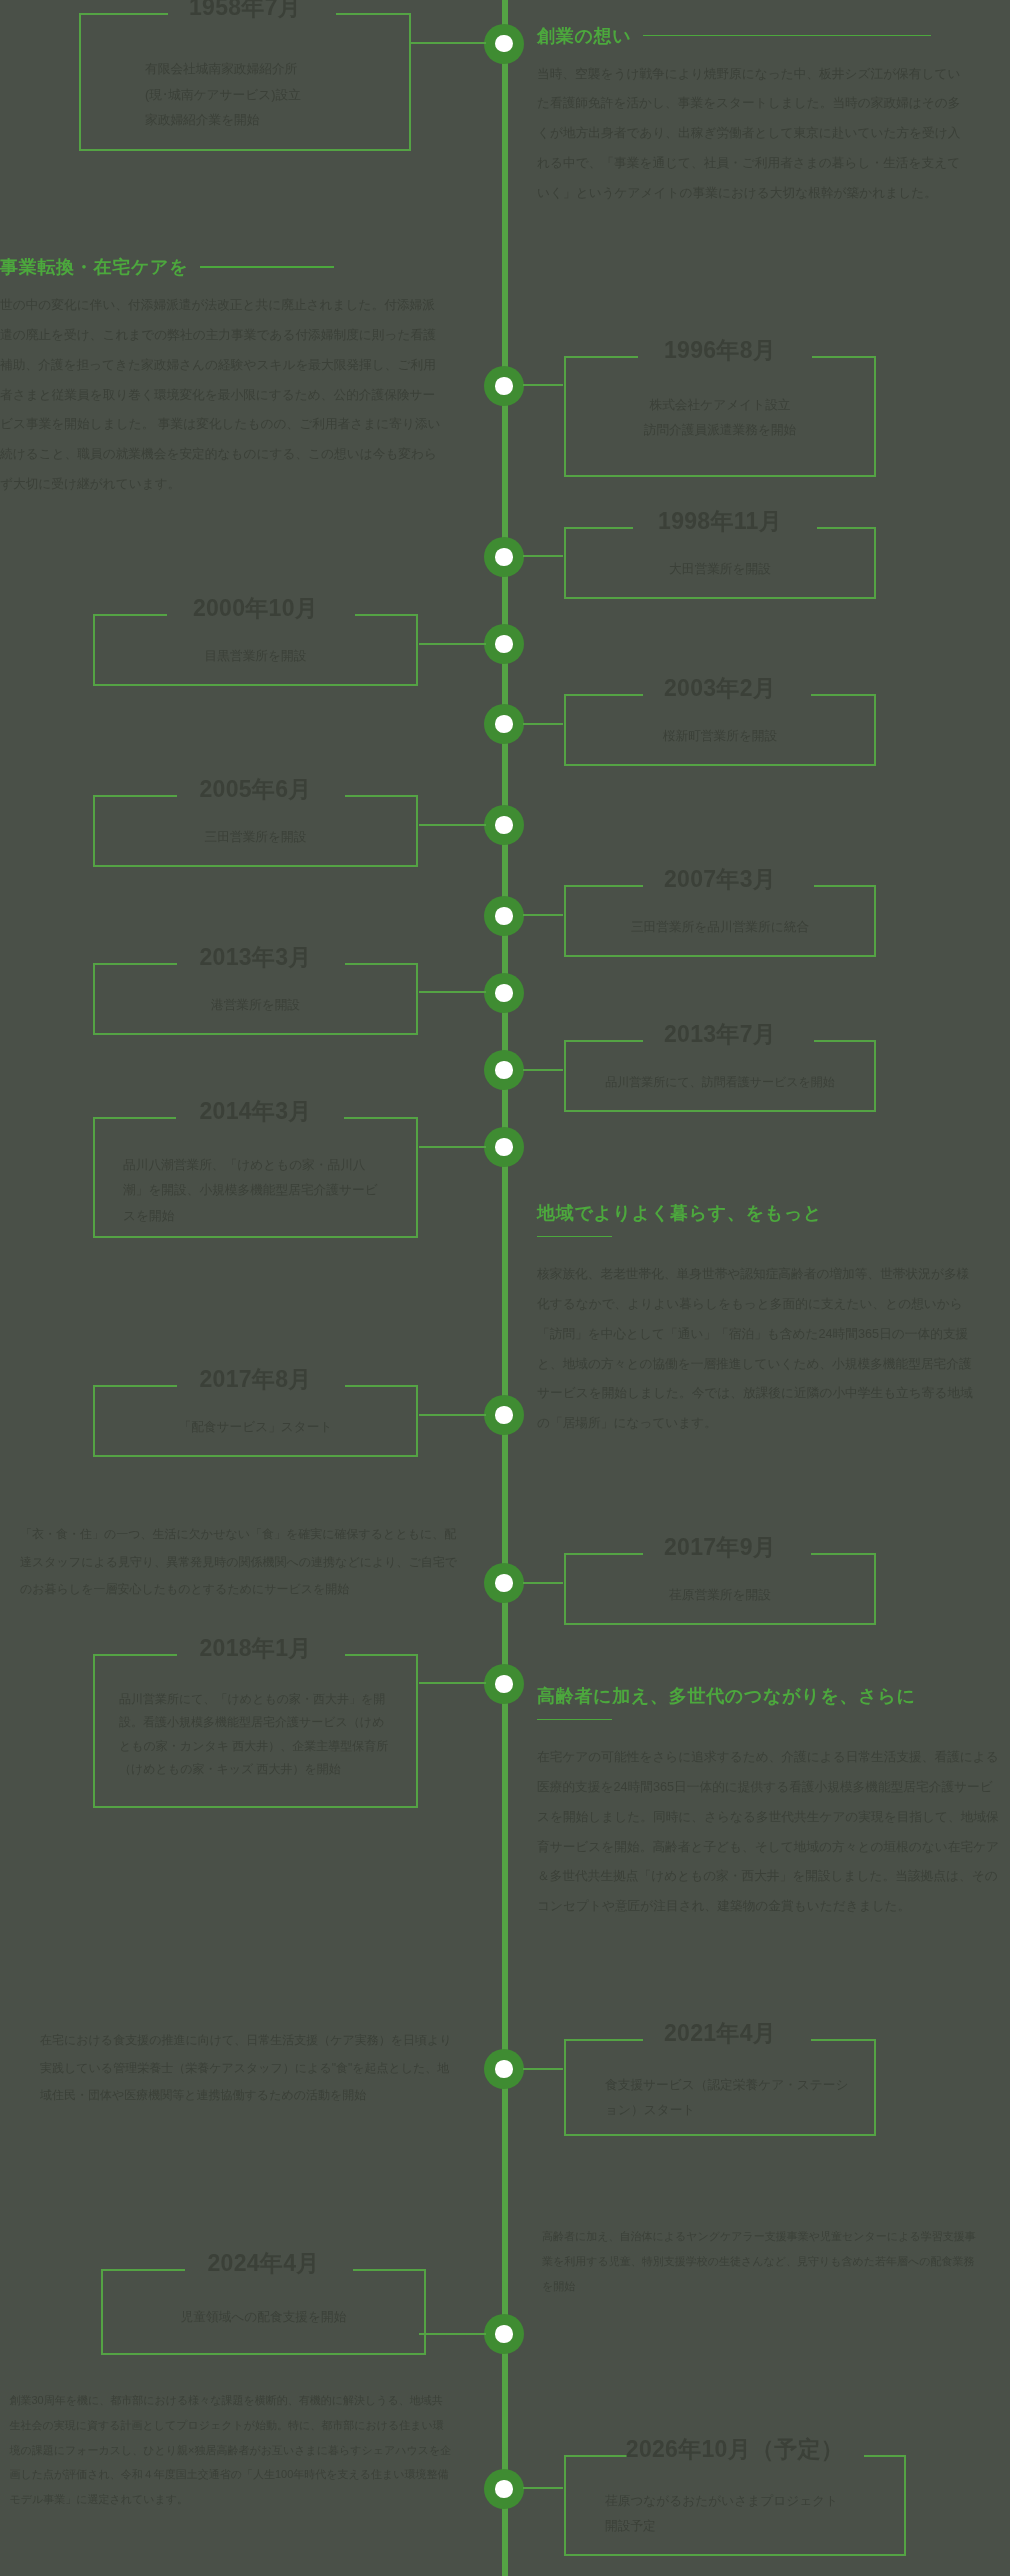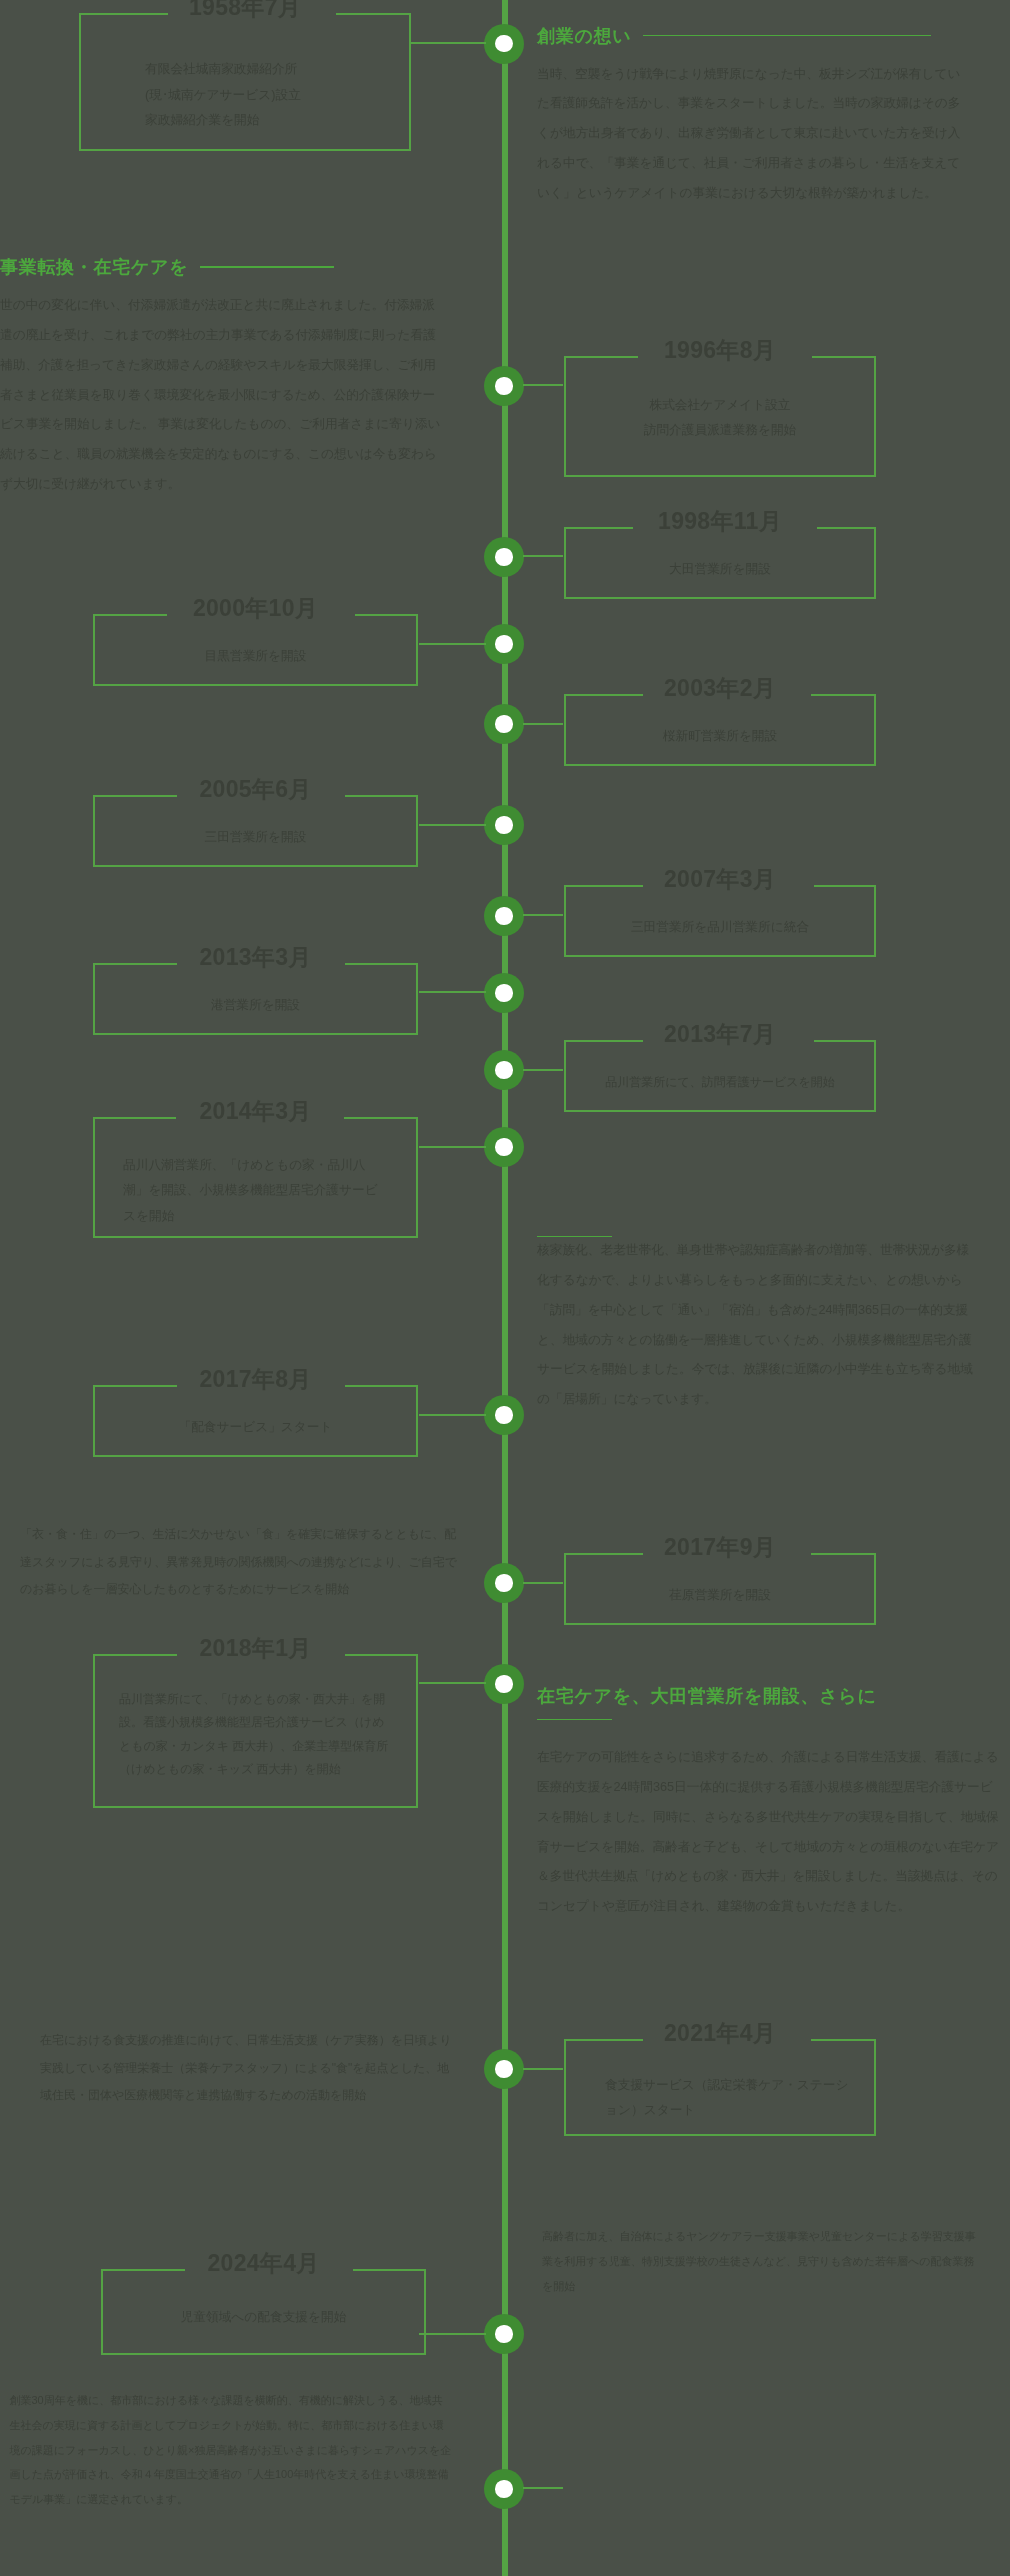--- a/index.html
+++ b/index.html
@@ -211,45 +211,54 @@
     <div class="title">2021年4月</div>
     <div class="body left" style="top:32px;padding-left:39px;padding-right:24px;">食支援サービス（認定栄養ケア・ステーション）スタート</div>
   </div>
 
   <div class="card" style="left:101px;top:2269px;width:325px;height:86px;">
     <div class="notchmask" style="left:82px;width:168px;"></div>
     <div class="title">2024年4月</div>
     <div class="body" style="top:34px;">児童領域への配食支援を開始</div>
   </div>
 
+  <div class="card" style="left:564px;top:2455px;width:342px;height:101px;">
+    <div class="notchmask" style="left:67px;width:231px;"></div>
+    <div class="title">2026年10月（予定）</div>
+    <div class="body left" style="top:32px;padding-left:39px;padding-right:16px;white-space:pre-line;">荏原つながるおたがいさまプロジェクト
+開設予定</div>
+  </div>
 
   <section class="narr" style="left:537px;top:23.5px;width:436px;">
     <h2>
       <span>創業の想い</span>
       <span class="rule" style="width:288px;"></span>
     </h2>
     <p>当時、空襲をうけ戦争により焼野原になった中、板井シズ江が保有していた看護師免許を活かし、事業をスタートしました。当時の家政婦はその多くが地方出身者であり、出稼ぎ労働者として東京に赴いていた方を受け入れる中で、「事業を通じて、社員・ご利用者さまの暮らし・生活を支えていく」というケアメイトの事業における大切な根幹が築かれました。</p>
   </section>
 
   <section class="narr" style="left:0px;top:255px;width:443px;">
     <h2>
       <span>事業転換・在宅ケアを</span>
       <span class="rule" style="width:134px;"></span>
     </h2>
     <p>世の中の変化に伴い、付添婦派遣が法改正と共に廃止されました。付添婦派遣の廃止を受け、これまでの弊社の主力事業である付添婦制度に則った看護補助、介護を担ってきた家政婦さんの経験やスキルを最大限発揮し、ご利用者さまと従業員を取り巻く環境変化を最小限にするため、公的介護保険サービス事業を開始しました。 事業は変化したものの、ご利用者さまに寄り添い続けること、職員の就業機会を安定的なものにする、この想いは今も変わらず大切に受け継がれています。</p>
   </section>
 
   <section class="narr" style="left:537px;top:1201px;width:443px;">
+    <h2 style="display:block;">
+      <span>地域でよりよく暮らす、をもっと</span>
+    </h2>
     <div class="rule-only" style="left:0px;top:35px;width:75px;"></div>
     <p style="margin-top:35px;">核家族化、老老世帯化、単身世帯や認知症高齢者の増加等、世帯状況が多様化するなかで、よりよい暮らしをもっと多面的に支えたい、との想いから「訪問」を中心として「通い」「宿泊」も含めた24時間365日の一体的支援と、地域の方々との協働を一層推進していくため、小規模多機能型居宅介護サービスを開始しました。今では、放課後に近隣の小中学生も立ち寄る地域の「居場所」になっています。</p>
   </section>
 
   <section class="narr" style="left:537px;top:1684px;width:463px;">
     <h2 style="display:block;">
-      <span>在宅ケアを、大田営業所を開設、さらに</span>
+      <span>高齢者に加え、多世代のつながりを、さらに</span>
     </h2>
     <div class="rule-only" style="left:0px;top:35px;width:75px;"></div>
     <p style="margin-top:35px;">在宅ケアの可能性をさらに追求するため、介護による日常生活支援、看護による医療的支援を24時間365日一体的に提供する看護小規模多機能型居宅介護サービスを開始しました。同時に、さらなる多世代共生ケアの実現を目指して、地域保育サービスを開始。高齢者と子ども、そして地域の方々との垣根のない在宅ケア＆多世代共生拠点「けめともの家・西大井」を開設しました。当該拠点は、そのコンセプトや意匠が注目され、建築物の金賞もいただきました。</p>
   </section>
 
   <div class="plain" style="left:20px;top:1521px;width:443px;">「衣・食・住」の一つ、生活に欠かせない「食」を確実に確保するとともに、配達スタッフによる見守り、異常発見時の関係機関への連携などにより、ご自宅でのお暮らしを一層安心したものとするためにサービスを開始</div>
 
   <div class="plain" style="left:40px;top:2027px;width:416px;">在宅における食支援の推進に向けて、日常生活支援（ケア実務）を日頃より実践している管理栄養士（栄養ケアスタッフ）による"食"を起点とした、地域住民・団体や医療機関等と連携協働するための活動を開始</div>
 
   <div class="plain sm" style="left:542px;top:2224px;width:443px;">高齢者に加え、自治体によるヤングケアラー支援事業や児童センターによる学習支援事業を利用する児童、特別支援学校の生徒さんなど、見守りも含めた若年層への配食業務を開始</div>

